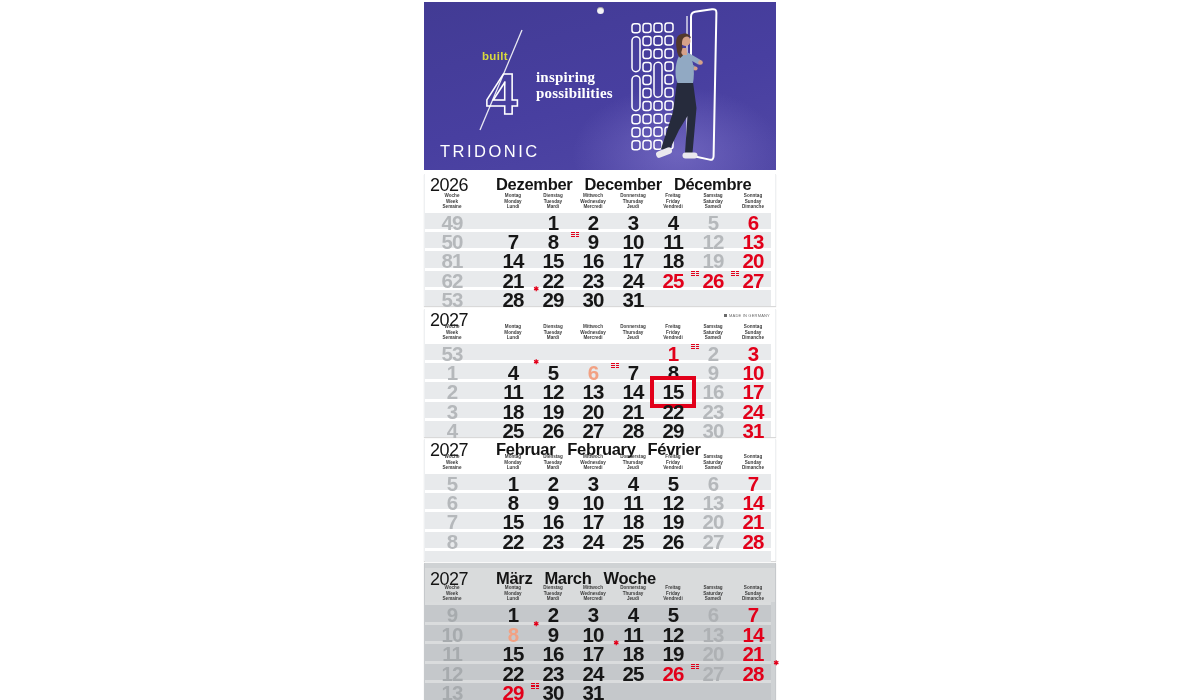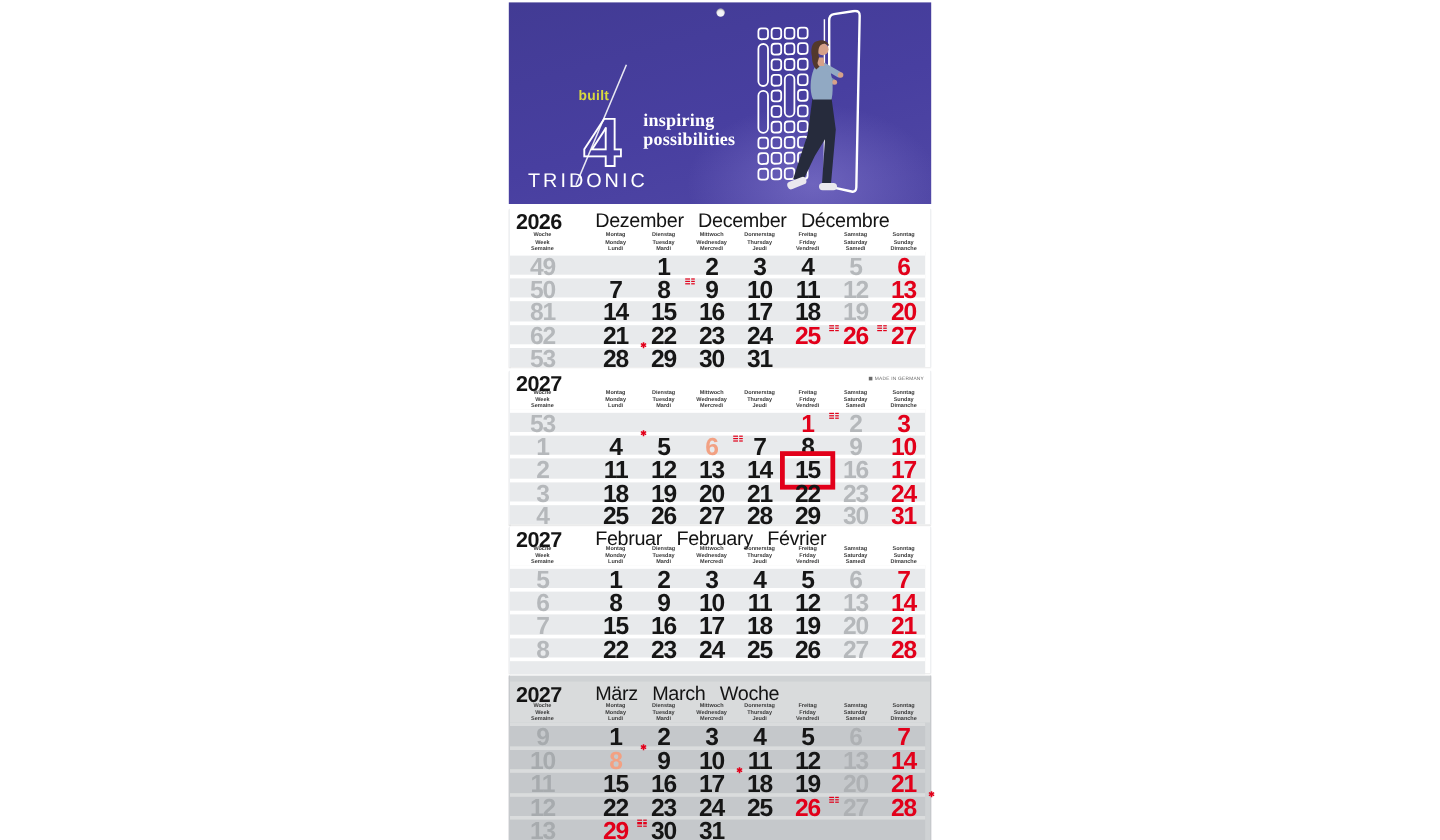--- a/index.html
+++ b/index.html
@@ -6,42 +6,42 @@
   .stage{position:relative;width:1200px;height:700px;background:#ffffff;overflow:hidden;
          font-family:"Liberation Sans",sans-serif;}
   .sheet{position:absolute;left:424px;width:352px;box-sizing:border-box;}
 
   
   .poster{top:2px;height:168px;background:linear-gradient(165deg,#423b94 0%,#483fa0 55%,#5047a5 100%);overflow:hidden;}
   .poster::after{content:"";position:absolute;inset:0;pointer-events:none;
     background:radial-gradient(ellipse 150px 95px at 72% 90%,rgba(143,132,216,.50),rgba(143,132,216,0) 70%);}
   .hole{position:absolute;left:173px;top:5px;width:7px;height:7px;border-radius:50%;
         background:#f3f3f7;box-shadow:inset 0 1px 1px rgba(0,0,0,.35);z-index:3;}
-  .tagline{position:absolute;inset:0;z-index:2;margin-top:24px;}
+  .tagline{position:absolute;inset:0;z-index:2;}
   .built{position:absolute;left:58px;top:48px;font-size:11.5px;font-weight:bold;color:#d8d93e;letter-spacing:.3px;}
   .slash4{position:absolute;left:48px;top:26px;width:64px;height:104px;}
   .slash4 line{stroke:#e9e9f2;stroke-width:1.3;}
   .slash4 text{font-family:"Liberation Sans",sans-serif;font-weight:bold;font-size:57px;
                fill:none;stroke:#ffffff;stroke-width:1.5;}
   .insp{position:absolute;left:112px;top:67px;color:#ffffff;font-weight:bold;font-size:15px;line-height:16px;letter-spacing:.2px;font-family:Liberation Serif, serif;}
   .brand{position:absolute;left:16px;bottom:9px;color:#ffffff;font-weight:normal;font-size:16.5px;letter-spacing:2.5px;z-index:2;}
   .doorart{position:absolute;left:196px;top:6px;width:110px;height:156px;z-index:2;}
 
   
   .month{background:#ffffff;border-left:1px solid #eef0f2;border-right:1px solid #eef0f2;
          box-shadow:0 1px 1px rgba(0,0,0,.15);}
   .m-dec{top:174px;height:132px;}
   .m-jan{top:309px;height:128px;}
   .m-feb{top:439px;height:122px;}
   .m-mar{top:563px;height:137px;padding-top:5px;background:#cfd2d4;border-color:#c6c9cc;}
   .mhead{position:relative;height:36px;}
   .m-jan .mhead,.m-feb .mhead{height:32px;}
   .m-mar .mhead{height:34px;background:#d9dbdc;}
-  .myear{position:absolute;left:5px;top:1px;font-size:18px;font-weight:bold;color:#141414;letter-spacing:-.5px;}
-  .mnames{position:absolute;left:71px;top:1px;display:flex;gap:12px;font-size:16.5px;font-weight:normal;color:#141414;letter-spacing:-.3px;white-space:nowrap;}
+  .myear{position:absolute;left:5px;top:1px;font-size:18px;font-weight:normal;color:#141414;letter-spacing:-.5px;}
+  .mnames{position:absolute;left:71px;top:1px;display:flex;gap:12px;font-size:16.5px;font-weight:bold;color:#141414;letter-spacing:-.3px;white-space:nowrap;}
   .made{position:absolute;right:5px;top:4px;font-size:4px;color:#6a6a6a;letter-spacing:.2px;}
   .made::before{content:"";display:inline-block;width:3px;height:3px;background:#6a6a6a;margin-right:1.5px;}
   .mdays{position:absolute;left:0;right:4px;bottom:1px;display:grid;grid-template-columns:54px 14px repeat(7,40px);}
   .dh{display:flex;flex-direction:column;align-items:center;justify-content:flex-end;}
   .dhl{font-size:4.6px;line-height:5.2px;color:#3b3b3b;font-weight:bold;white-space:nowrap;}
   .gapcol{display:block;}
 
   .week{display:grid;grid-template-columns:54px 14px repeat(7,40px);align-items:center;
         height:19.2px;box-sizing:border-box;border-top:3px solid #ffffff;background:#e8eaec;
         margin-right:4px;}

